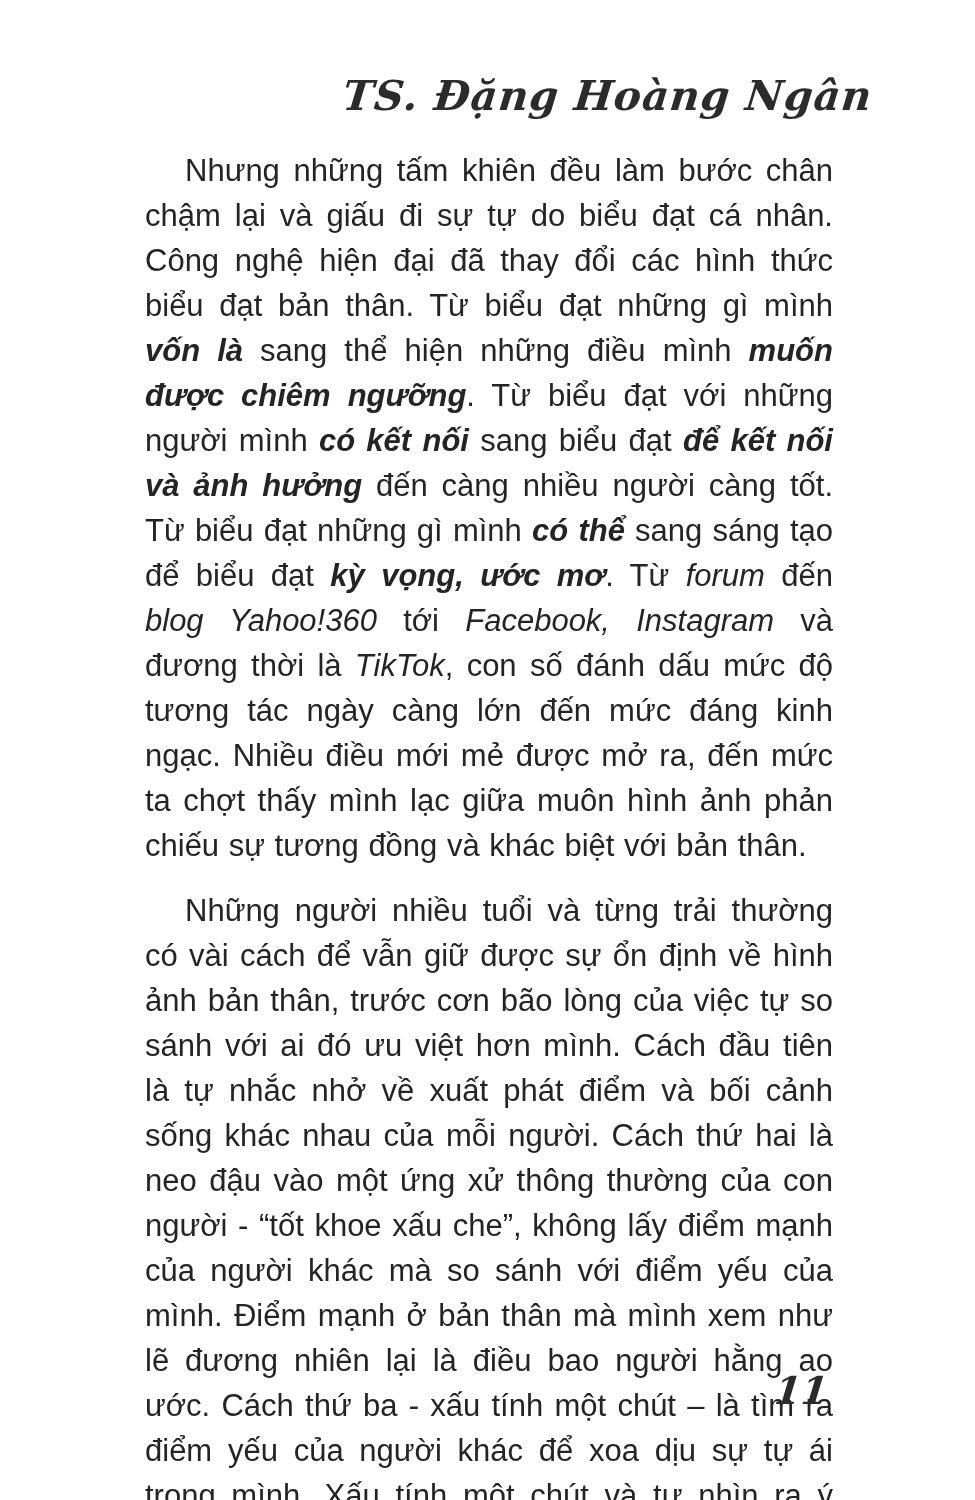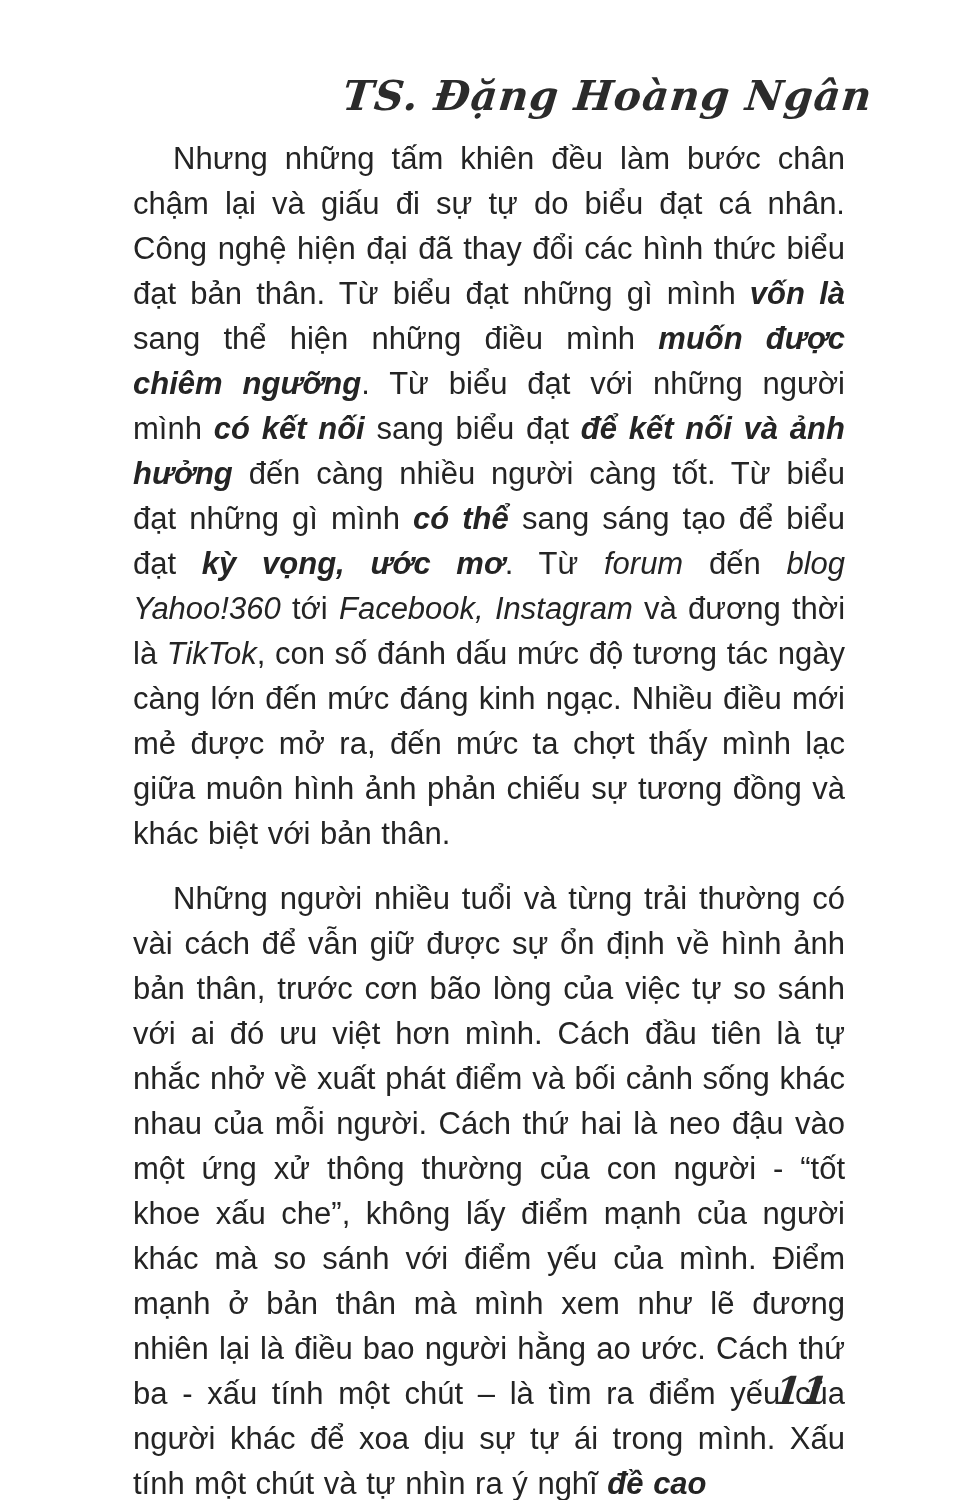--- a/index.html
+++ b/index.html
@@ -30,21 +30,21 @@
     transform: skewX(-6deg);
     white-space: nowrap;
   }
   .body-text {
     position: absolute;
     left: 133px;
     top: 136px;
     width: 712px;
   }
   .body-text p {
-    margin: 0;
+    margin: 12px;
     font-size: 31px;
     line-height: 45px;
     text-align: justify;
     text-indent: 40px;
     color: #242424;
     word-spacing: 1px;
   }
   .body-text p + p {
     margin-top: 20px;
   }

